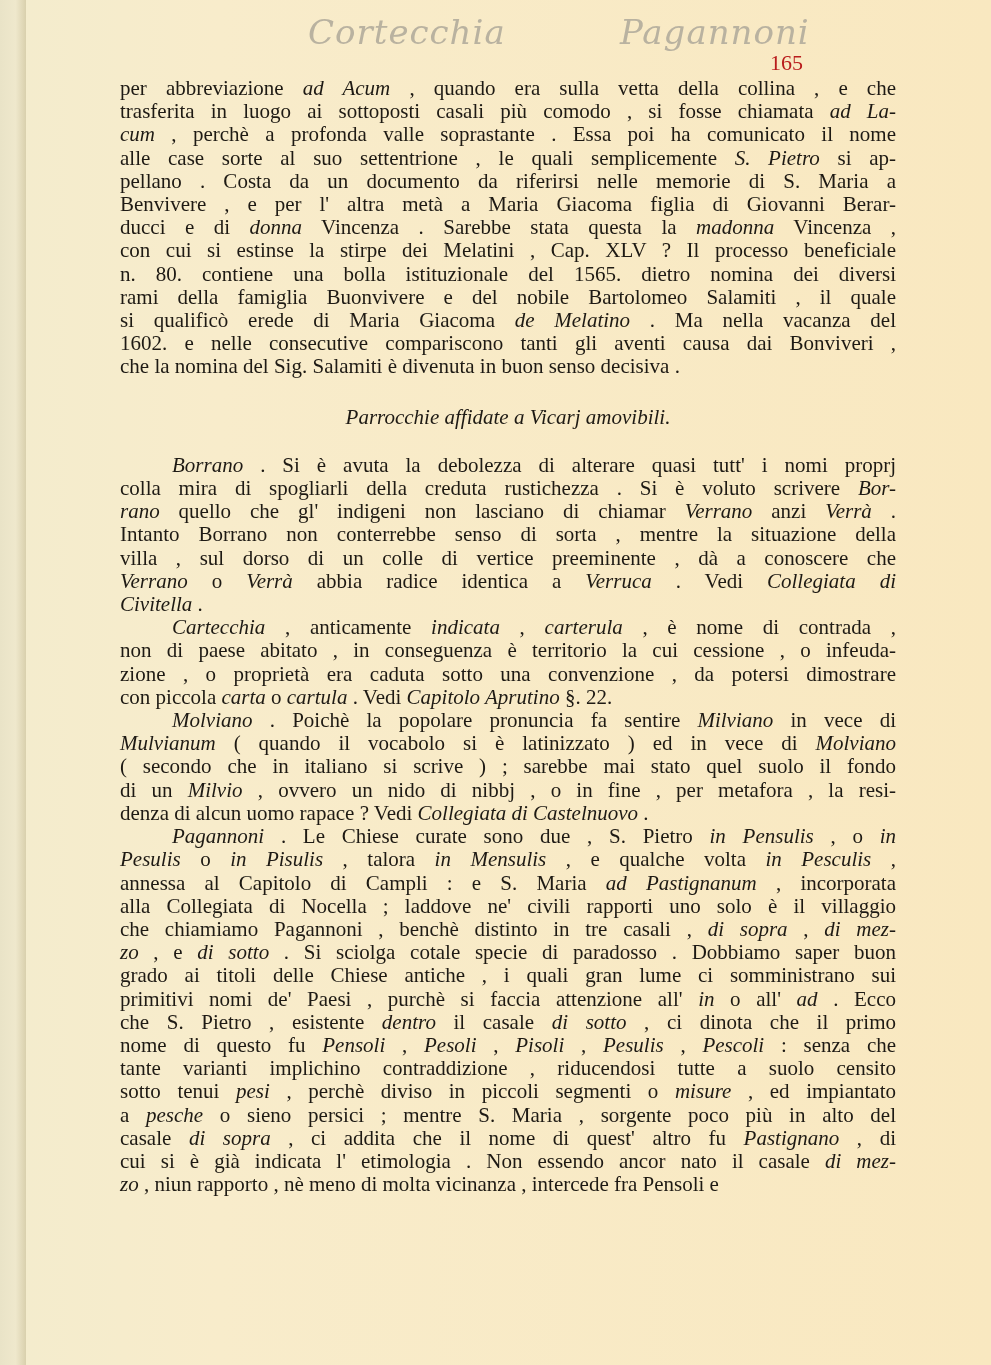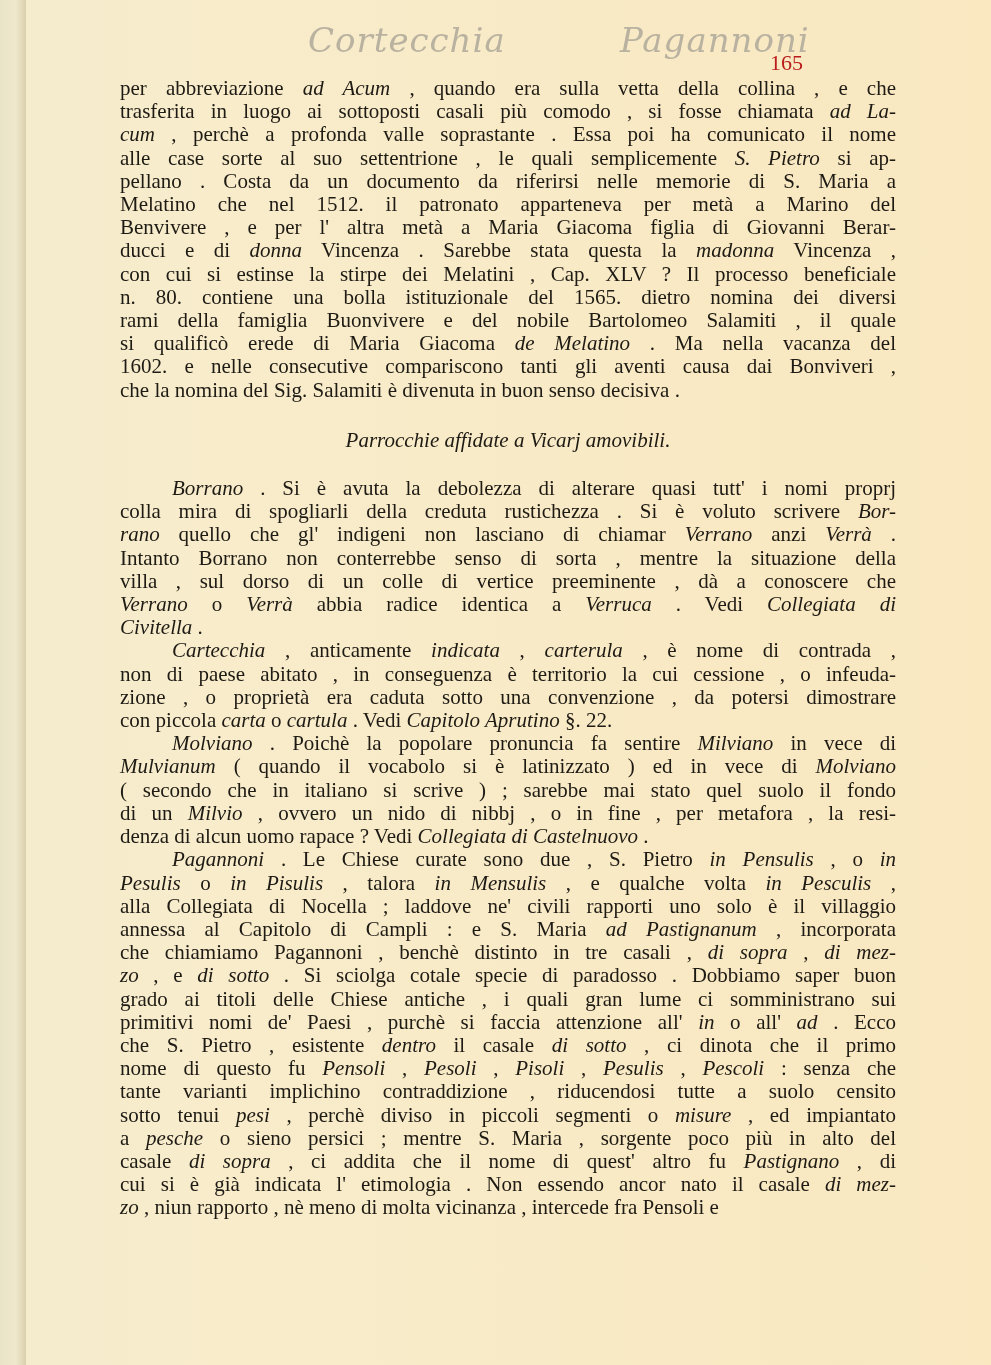--- a/index.html
+++ b/index.html
@@ -13,21 +13,21 @@
   .gutter {
     position:absolute; left:0; top:0; width:26px; height:1365px;
     background: linear-gradient(90deg, #e9e3c7 0%, #efe8cc 60%, #d9d0ad 100%);
     border-right: 1px solid #c9bd94;
   }
   .page {
     position:absolute; left:26px; top:0; width:965px; height:1365px;
     background: linear-gradient(90deg, #f4eccd 0%, #f8eccb 20%, #f9e8c0 100%);
   }
   .annotation {
-    position:absolute; top:20px;
+    position:absolute; top:12px;
     font-family: "DejaVu Serif", serif; font-style: italic;
     font-size: 34px; color: #b9b2a0; letter-spacing: 1px;
   }
   .ann1 { left: 308px; }
   .ann2 { left: 620px; }
   .page-number {
     position:absolute; left: 770px; top: 50px;
     font-size: 22px; color:#b91c1c;
   }
   .text-block {
@@ -53,21 +53,20 @@
 <span class="annotation ann2">Pagannoni</span>
 <span class="page-number">165</span>
 
 <div class="text-block">
   <div>
       <span class="line">per abbreviazione <em>ad Acum</em> , quando era sulla vetta della collina , e che</span>
       <span class="line">trasferita in luogo ai sottoposti casali più comodo , si fosse chiamata <em>ad La-</em></span>
       <span class="line"><em>cum</em> , perchè a profonda valle soprastante . Essa poi ha comunicato il nome</span>
       <span class="line">alle case sorte al suo settentrione , le quali semplicemente <em>S. Pietro</em> si ap-</span>
       <span class="line">pellano . Costa da un documento da riferirsi nelle memorie di S. Maria a</span>
-      <span class="line">Melatino che nel 1512. il patronato apparteneva per metà a Marino del</span>
       <span class="line">Benvivere , e per l' altra metà a Maria Giacoma figlia di Giovanni Berar-</span>
       <span class="line">ducci e di <em>donna</em> Vincenza . Sarebbe stata questa la <em>madonna</em> Vincenza ,</span>
       <span class="line">con cui si estinse la stirpe dei Melatini , Cap. XLV ? Il processo beneficiale</span>
       <span class="line">n. 80. contiene una bolla istituzionale del 1565. dietro nomina dei diversi</span>
       <span class="line">rami della famiglia Buonvivere e del nobile Bartolomeo Salamiti , il quale</span>
       <span class="line">si qualificò erede di Maria Giacoma <em>de Melatino</em> . Ma nella vacanza del</span>
       <span class="line">1602. e nelle consecutive compariscono tanti gli aventi causa dai Bonviveri ,</span>
       <span class="line last">che la nomina del Sig. Salamiti è divenuta in buon senso decisiva .</span>
     </div>
   <div class="heading">Parrocchie affidate a Vicarj amovibili.</div>
@@ -89,22 +88,22 @@
   <div>
       <span class="line indent"><em>Molviano</em> . Poichè la popolare pronuncia fa sentire <em>Milviano</em> in vece di</span>
       <span class="line"><em>Mulvianum</em> ( quando il vocabolo si è latinizzato ) ed in vece di <em>Molviano</em></span>
       <span class="line">( secondo che in italiano si scrive ) ; sarebbe mai stato quel suolo il fondo</span>
       <span class="line">di un <em>Milvio</em> , ovvero un nido di nibbj , o in fine , per metafora , la resi-</span>
       <span class="line last">denza di alcun uomo rapace ? Vedi <em>Collegiata di Castelnuovo</em> .</span>
     </div>
   <div>
       <span class="line indent"><em>Pagannoni</em> . Le Chiese curate sono due , S. Pietro <em>in Pensulis</em> , o <em>in</em></span>
       <span class="line"><em>Pesulis</em> o <em>in Pisulis</em> , talora <em>in Mensulis</em> , e qualche volta <em>in Pesculis</em> ,</span>
+      <span class="line">annessa al Capitolo di Campli : e S. Maria <em>ad Pastignanum</em> , incorporata</span>
       <span class="line">alla Collegiata di Nocella ; laddove ne' civili rapporti uno solo è il villaggio</span>
-      <span class="line">annessa al Capitolo di Campli : e S. Maria <em>ad Pastignanum</em> , incorporata</span>
       <span class="line">che chiamiamo Pagannoni , benchè distinto in tre casali , <em>di sopra</em> , <em>di mez-</em></span>
       <span class="line"><em>zo</em> , e <em>di sotto</em> . Si sciolga cotale specie di paradosso . Dobbiamo saper buon</span>
       <span class="line">grado ai titoli delle Chiese antiche , i quali gran lume ci somministrano sui</span>
       <span class="line">primitivi nomi de' Paesi , purchè si faccia attenzione all' <em>in</em> o all' <em>ad</em> . Ecco</span>
       <span class="line">che S. Pietro , esistente <em>dentro</em> il casale <em>di sotto</em> , ci dinota che il primo</span>
       <span class="line">nome di questo fu <em>Pensoli</em> , <em>Pesoli</em> , <em>Pisoli</em> , <em>Pesulis</em> , <em>Pescoli</em> : senza che</span>
       <span class="line">tante varianti implichino contraddizione , riducendosi tutte a suolo censito</span>
       <span class="line">sotto tenui <em>pesi</em> , perchè diviso in piccoli segmenti o <em>misure</em> , ed impiantato</span>
       <span class="line">a <em>pesche</em> o sieno persici ; mentre S. Maria , sorgente poco più in alto del</span>
       <span class="line">casale <em>di sopra</em> , ci addita che il nome di quest' altro fu <em>Pastignano</em> , di</span>

